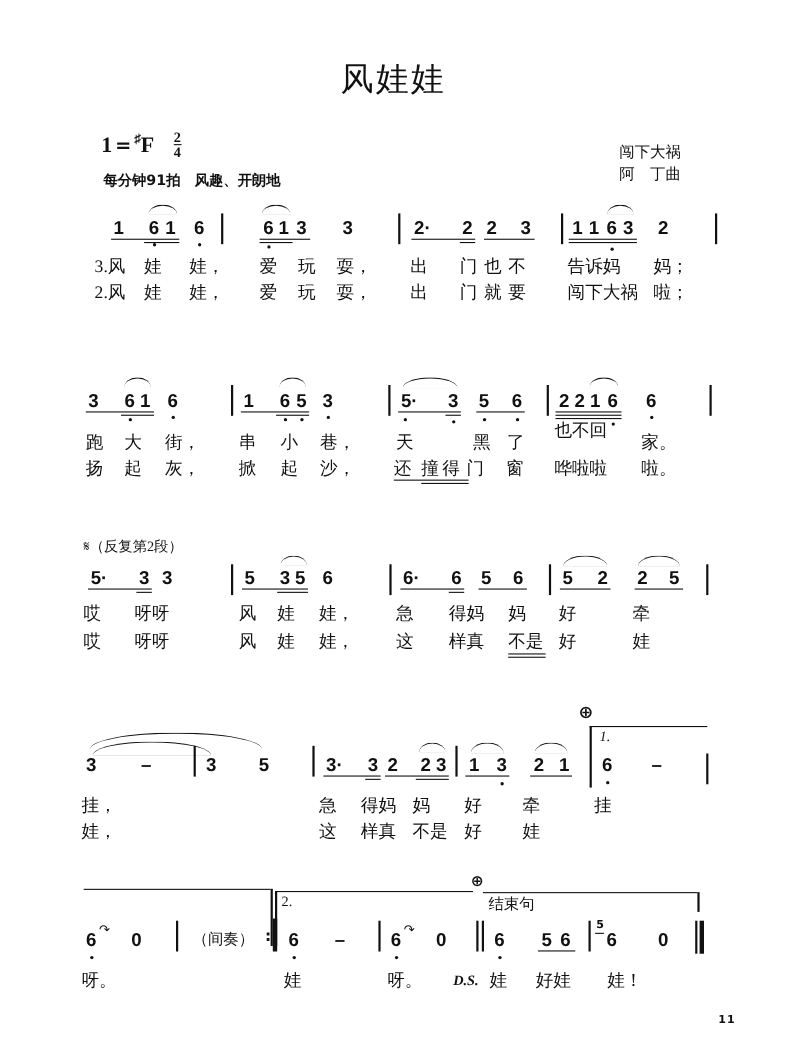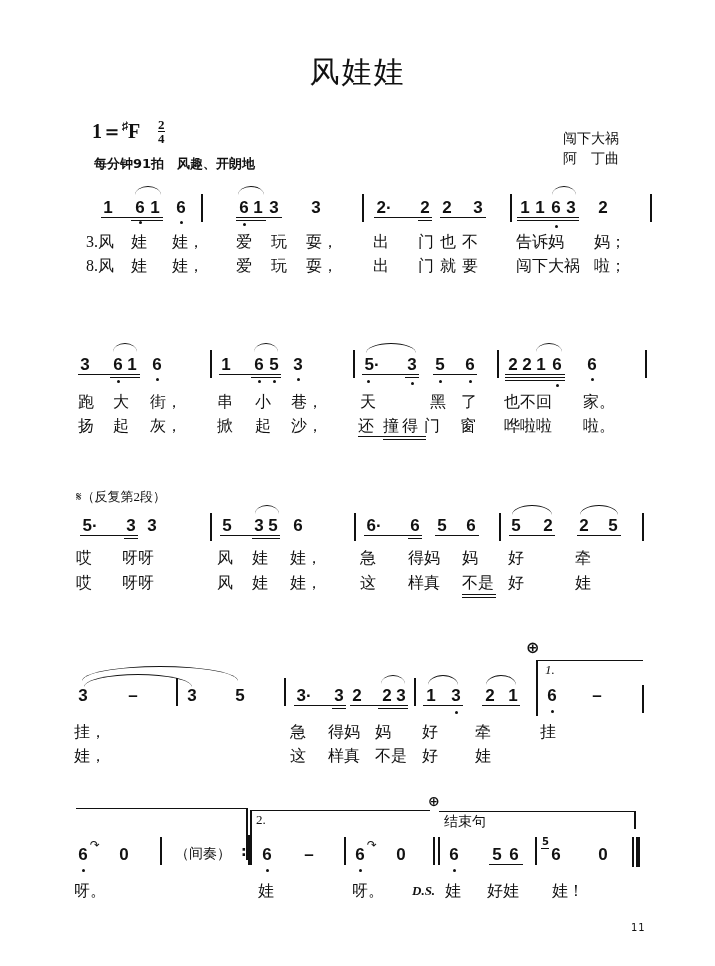--- a/index.html
+++ b/index.html
@@ -84,21 +84,21 @@
   <span class="ly" style="left:131px;top:232px">娃</span>
   <span class="ly" style="left:172px;top:232px">娃，</span>
   <span class="ly" style="left:236px;top:232px">爱</span>
   <span class="ly" style="left:271px;top:232px">玩</span>
   <span class="ly" style="left:306px;top:232px">耍，</span>
   <span class="ly" style="left:373px;top:232px">出</span>
   <span class="ly" style="left:418px;top:232px;letter-spacing:6px">门也不</span>
   <span class="ly" style="left:516px;top:232px">告诉妈</span>
   <span class="ly" style="left:594px;top:232px">妈；</span>
 
-  <span class="ly" style="left:86px;top:256px">8.风</span>
+  <span class="ly" style="left:86px;top:256px">2.风</span>
   <span class="ly" style="left:131px;top:256px">娃</span>
   <span class="ly" style="left:172px;top:256px">娃，</span>
   <span class="ly" style="left:236px;top:256px">爱</span>
   <span class="ly" style="left:271px;top:256px">玩</span>
   <span class="ly" style="left:306px;top:256px">耍，</span>
   <span class="ly" style="left:373px;top:256px">出</span>
   <span class="ly" style="left:418px;top:256px;letter-spacing:6px">门就要</span>
   <span class="ly" style="left:516px;top:256px">闯下大祸</span>
   <span class="ly" style="left:594px;top:256px">啦；</span>
 </div>
@@ -157,21 +157,21 @@
 
   <span class="ly" style="left:78px;top:392px">跑</span>
   <span class="ly" style="left:113px;top:392px">大</span>
   <span class="ly" style="left:150px;top:392px">街，</span>
   <span class="ly" style="left:217px;top:392px">串</span>
   <span class="ly" style="left:255px;top:392px">小</span>
   <span class="ly" style="left:291px;top:392px">巷，</span>
   <span class="ly" style="left:360px;top:392px">天</span>
   <span class="ly" style="left:430px;top:392px">黑</span>
   <span class="ly" style="left:461px;top:392px">了</span>
-  <span class="ly" style="left:504px;top:392px">也不回</span>
+  <span class="ly" style="left:504px;top:381px">也不回</span>
   <span class="ly" style="left:583px;top:392px">家。</span>
 
   <span class="ly" style="left:78px;top:416px">扬</span>
   <span class="ly" style="left:113px;top:416px">起</span>
   <span class="ly" style="left:150px;top:416px">灰，</span>
   <span class="ly" style="left:217px;top:416px">掀</span>
   <span class="ly" style="left:255px;top:416px">起</span>
   <span class="ly" style="left:291px;top:416px">沙，</span>
   <span class="ly" style="left:358px;top:416px">还</span>
   <span class="ly" style="left:383px;top:416px">撞</span>
@@ -358,13 +358,13 @@
 
   <span class="ly" style="left:74px;top:881px">呀。</span>
   <span class="ly" style="left:258px;top:881px">娃</span>
   <span class="ly" style="left:352px;top:881px">呀。</span>
   <span class="ly" style="left:412px;top:883px;font-size:13px;font-weight:bold;font-style:italic">D.S.</span>
   <span class="ly" style="left:445px;top:881px">娃</span>
   <span class="ly" style="left:487px;top:881px">好娃</span>
   <span class="ly" style="left:552px;top:881px">娃！</span>
 </div>
 
-<span class="abs" style="left:631px;top:922px;font-size:10px;font-weight:normal;letter-spacing:1px">11</span>
+<span class="abs" style="left:653px;top:922px;font-size:10px;font-weight:bold;letter-spacing:1px">11</span>
 
 </body></html>

